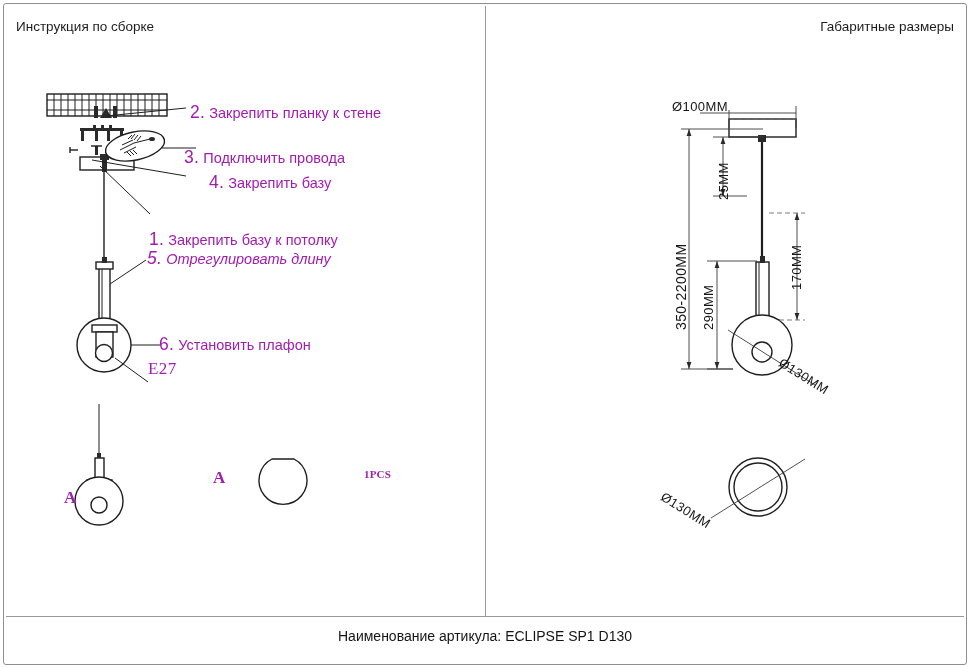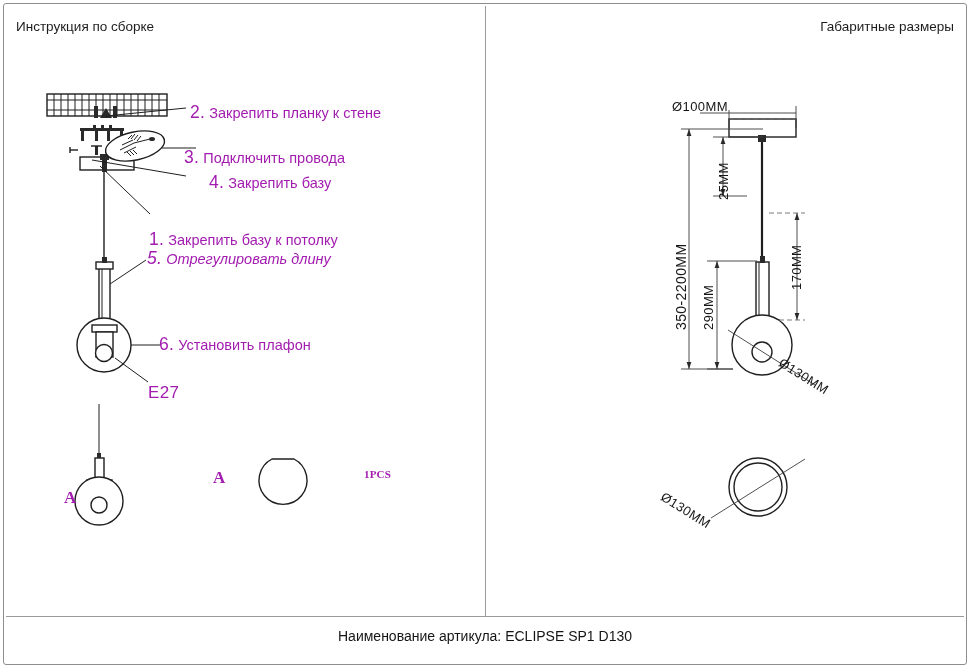--- a/index.html
+++ b/index.html
@@ -215,21 +215,21 @@
 </div>
 <div class="lbl step-lbl" style="left:147px; top:250px;font-style:italic;">
   <span class="num">5.</span>
   <span>Отрегулировать длину</span>
 </div>
 <div class="lbl step-lbl" style="left:159px; top:336px;">
   <span class="num">6.</span>
   <span>Установить плафон</span>
 </div>
 
-<div class="lbl e27-lbl" style="left:148px; top:384px;">E27</div>
+<div class="lbl e27-lbl" style="left:148px; top:360px;font-family:Liberation Serif, serif;">E27</div>
 
 <div class="lbl part-letter" style="left:64px; top:489px;">A</div>
 <div class="lbl part-letter" style="left:213px; top:469px;">A</div>
 <div class="lbl pcs-lbl" style="left:364px; top:469px;">1PCS</div>
 
 <svg width="485" height="616" style="left:485px;">
 
   <g>
     <rect class="ln med fillw" x="244" y="119" width="67" height="18"></rect>
     <path class="dashline" x1="0" d="M244 119 L311 119"></path>

